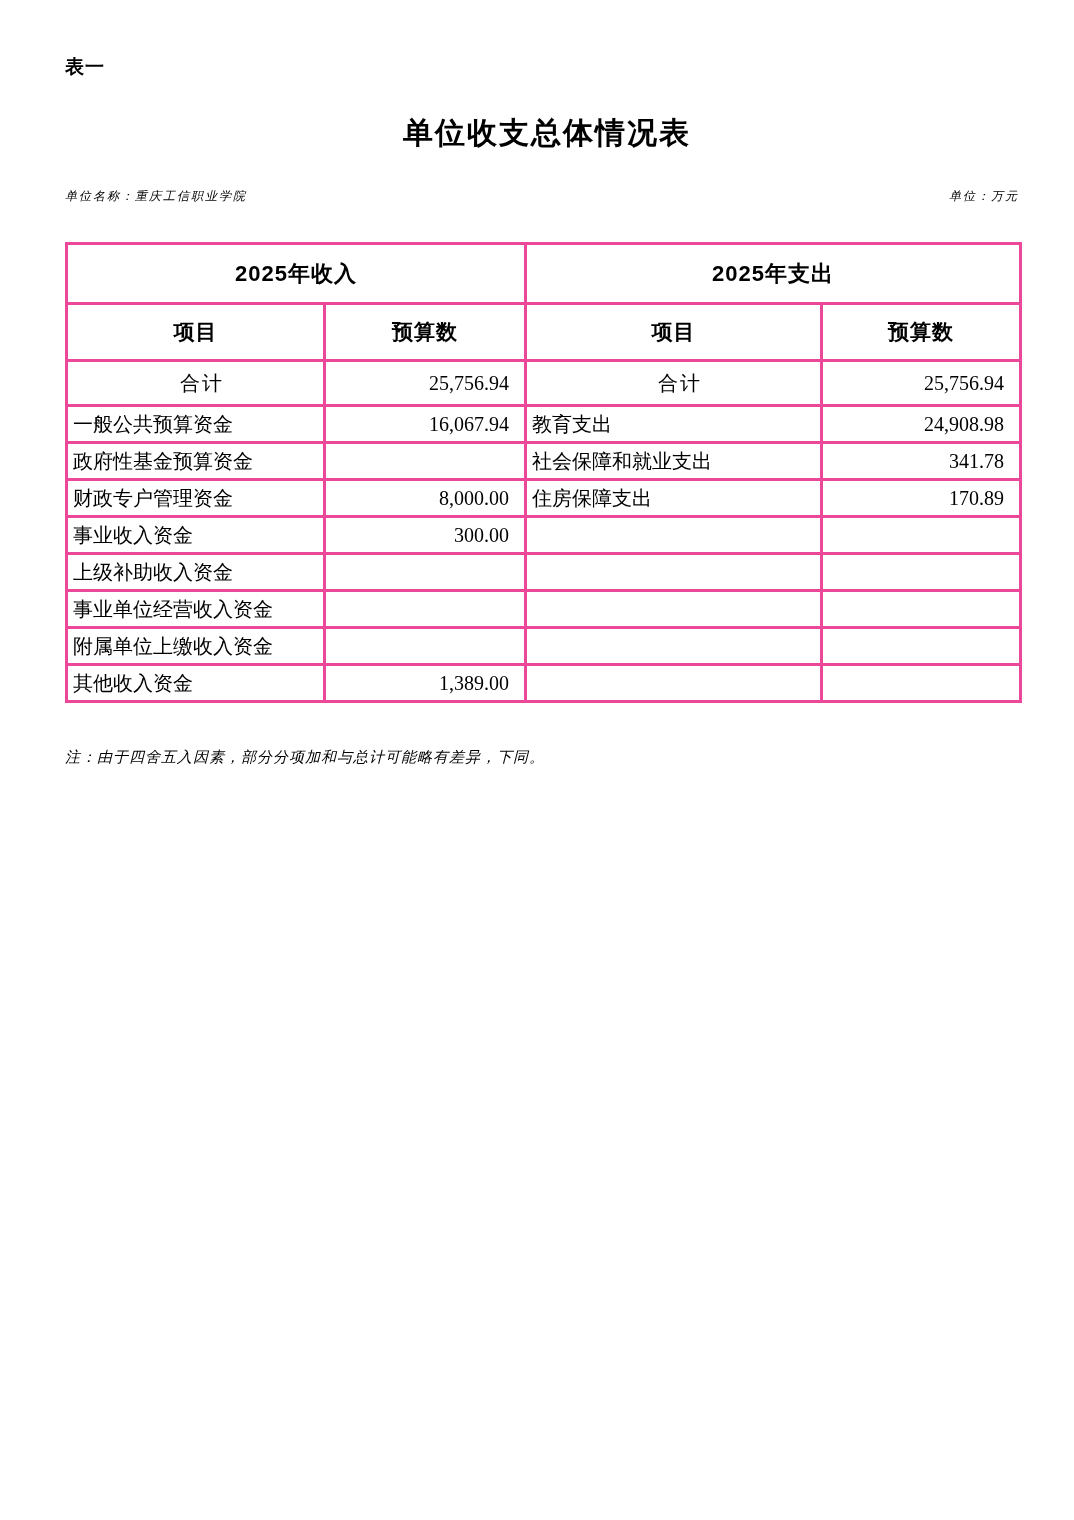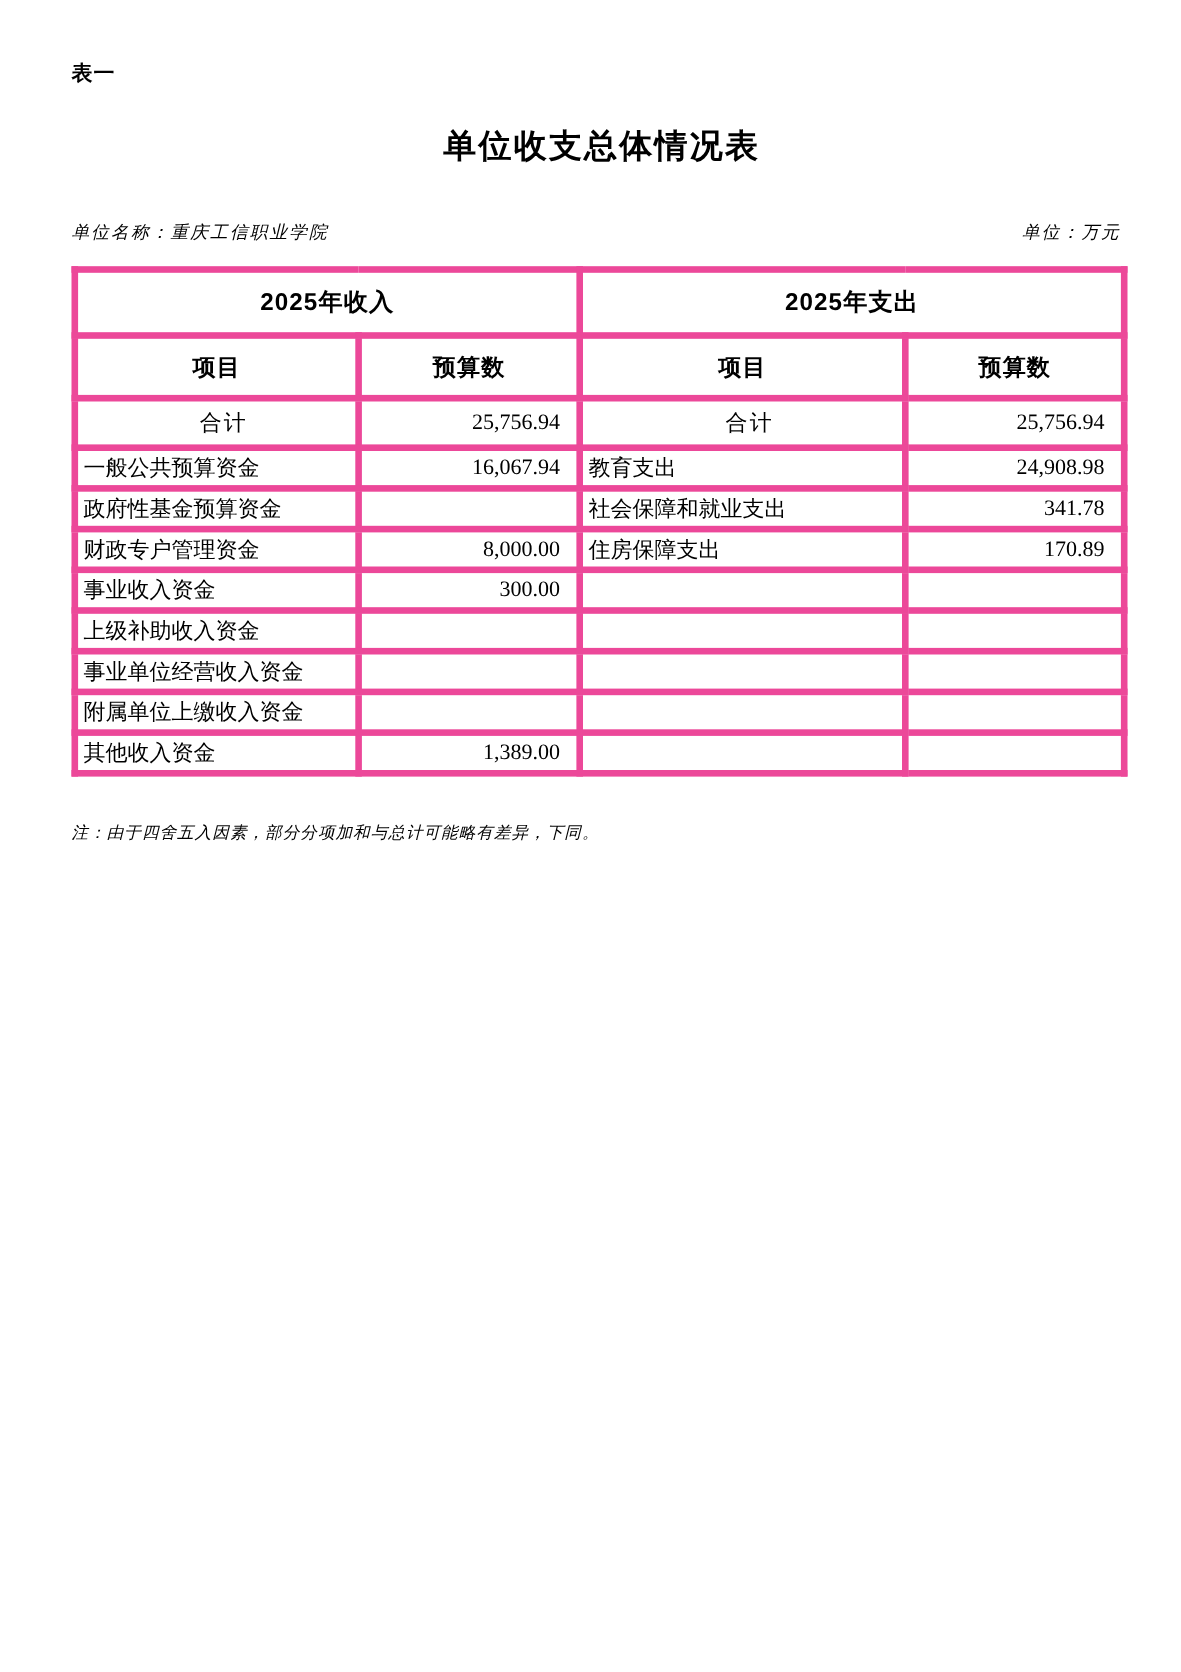--- a/index.html
+++ b/index.html
@@ -33,42 +33,42 @@
     font-family: "Liberation Serif", serif;
     font-weight: bold;
     font-size: 30px;
     letter-spacing: 2px;
     padding-left: 20px;
   }
 
   .unit-row {
     position: absolute;
     left: 65px;
-    top: 201px;
+    top: 188px;
     width: 954px;
     display: flex;
     justify-content: space-between;
     align-items: baseline;
     font-style: italic;
-    font-size: 16px;
+    font-size: 12px;
     letter-spacing: 2px;
   }
 
   table.budget-table {
     position: absolute;
     left: 65px;
     top: 242px;
     width: 954px;
     border-collapse: collapse;
     table-layout: fixed;
     background: #fff;
   }
   table.budget-table th,
   table.budget-table td {
-    border: 6px solid #ec4899;
+    border: 3px solid #ec4899;
     overflow: hidden;
     white-space: nowrap;
     vertical-align: middle;
   }
 
   th.section-header {
     height: 60px;
     font-family: "Liberation Sans", sans-serif;
     font-weight: bold;
     font-size: 22px;

